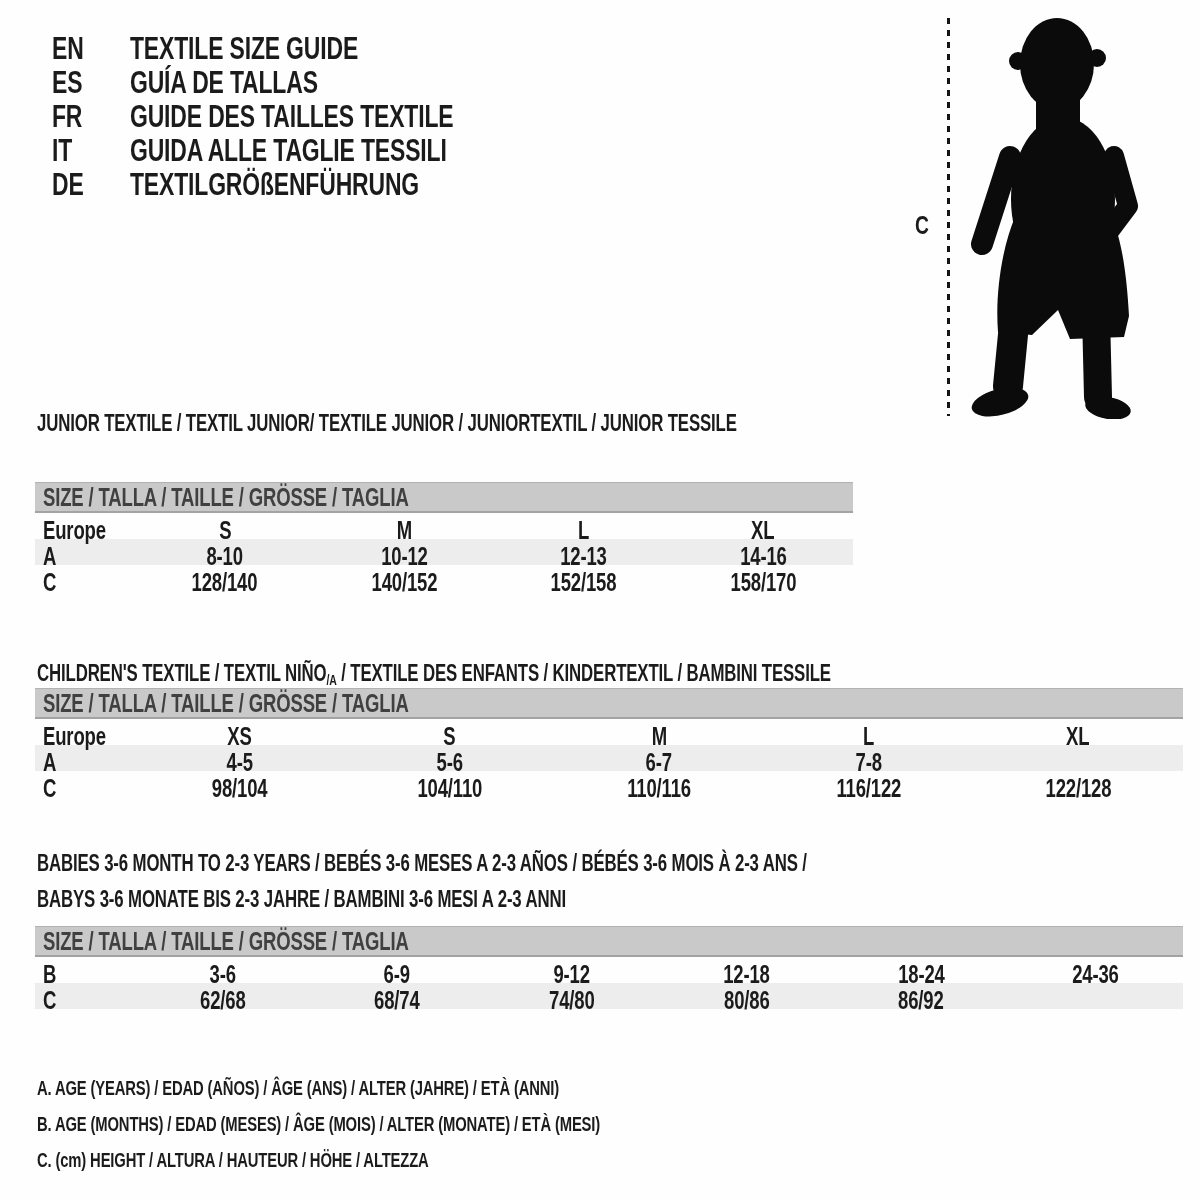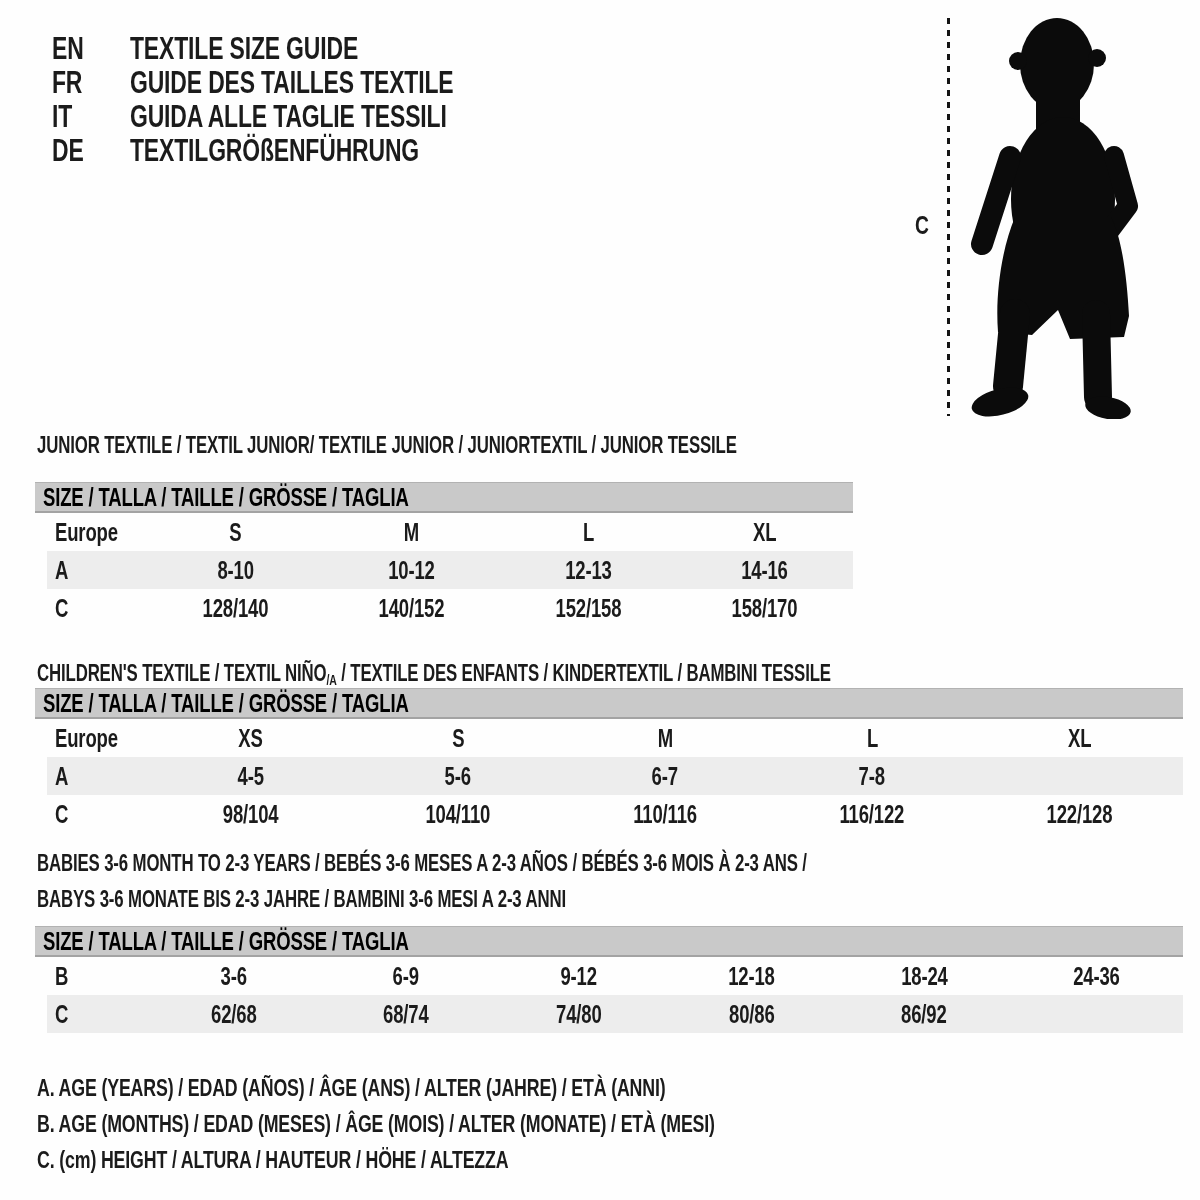--- a/index.html
+++ b/index.html
@@ -43,40 +43,43 @@
   .size-table.t-junior   { top: 482px; width: 818px; }
   .size-table.t-children { top: 688px; width: 1148px; }
   .size-table.t-babies   { top: 926px; width: 1148px; }
   .band {
     height: 28px; line-height: 28px;
     background: #c9c9c9;
     border-top: 1px solid #b2b2b2;
     border-bottom: 2px solid #a3a3a3;
     padding-left: 8px;
     font-size: 25px;
-    color: #000000;
+    color: #404040;
   }
-  .trow { display: grid; height: 38px; line-height: 34px; font-size: 25px; align-items: center; margin-left: 12px; }
+  .trow { display: grid; height: 26px; line-height: 34px; font-size: 25px; align-items: center; }
   .t-junior   .trow { grid-template-columns: 100px repeat(4, 1fr); }
   .t-children .trow { grid-template-columns: 100px repeat(5, 1fr); }
   .t-babies   .trow { grid-template-columns: 100px repeat(6, 1fr); }
   .trow .lbl { text-align: left; padding-left: 8px; }
   .trow .val { text-align: center; }
   .shade { background: #ededed; }
 
   
   .legend { position: absolute; left: 37px; top: 1070px; }
-  .legend-line { height: 36px; line-height: 36px; font-size: 24px; white-space: nowrap; }
+  .legend-line { height: 36px; line-height: 36px; font-size: 20px; white-space: nowrap; }
 </style>
 </head>
 <body>
 
 <div class="lang-block">
   <div class="lang-row">
     <span class="lang-code"><span class="cond">EN</span></span><span class="lang-title"><span class="cond">TEXTILE SIZE GUIDE</span></span>
+  </div>
+  <div class="lang-row">
+    <span class="lang-code"><span class="cond">ES</span></span><span class="lang-title"><span class="cond">GUÍA DE TALLAS</span></span>
   </div>
   <div class="lang-row">
     <span class="lang-code"><span class="cond">FR</span></span><span class="lang-title"><span class="cond">GUIDE DES TAILLES TEXTILE</span></span>
   </div>
   <div class="lang-row">
     <span class="lang-code"><span class="cond">IT</span></span><span class="lang-title"><span class="cond">GUIDA ALLE TAGLIE TESSILI</span></span>
   </div>
   <div class="lang-row">
     <span class="lang-code"><span class="cond">DE</span></span><span class="lang-title"><span class="cond">TEXTILGRÖßENFÜHRUNG</span></span>
   </div>
@@ -94,21 +97,21 @@
     <line x1="52" y1="143" x2="24" y2="230" stroke-width="22" stroke-linecap="round"></line>
     <polyline points="156,142 170,192 152,216" fill="none" stroke-width="20" stroke-linecap="round" stroke-linejoin="round"></polyline>
     <path d="M57,203 L153,203 C164,224 169,264 171,302 L166,323 L112,325 L100,296 L74,321 L40,318 C37,279 44,234 57,203 Z" stroke="none"></path>
     <line x1="57" y1="300" x2="50" y2="372" stroke-width="30" stroke-linecap="round"></line>
     <line x1="138" y1="300" x2="140" y2="383" stroke-width="28" stroke-linecap="round"></line>
     <ellipse cx="42" cy="388" rx="29" ry="13" transform="rotate(-14 42 388)" stroke="none"></ellipse>
     <ellipse cx="150" cy="394" rx="23" ry="11" transform="rotate(10 150 394)" stroke="none"></ellipse>
   </g>
 </svg>
 
-<div class="heading" style="top:432px">
+<div class="heading" style="top:410px">
   <span class="cond hcond">JUNIOR TEXTILE / TEXTIL JUNIOR/ TEXTILE JUNIOR / JUNIORTEXTIL / JUNIOR TESSILE</span>
 </div>
 <div class="size-table t-junior">
   <div class="band"><span class="cond">SIZE / TALLA / TAILLE / GRÖSSE / TAGLIA</span></div>
   <div class="trow">
     <span class="lbl"><span class="cond">Europe</span></span>
     <span class="val"><span class="condc">S</span></span>
     <span class="val"><span class="condc">M</span></span>
     <span class="val"><span class="condc">L</span></span>
     <span class="val"><span class="condc">XL</span></span>

